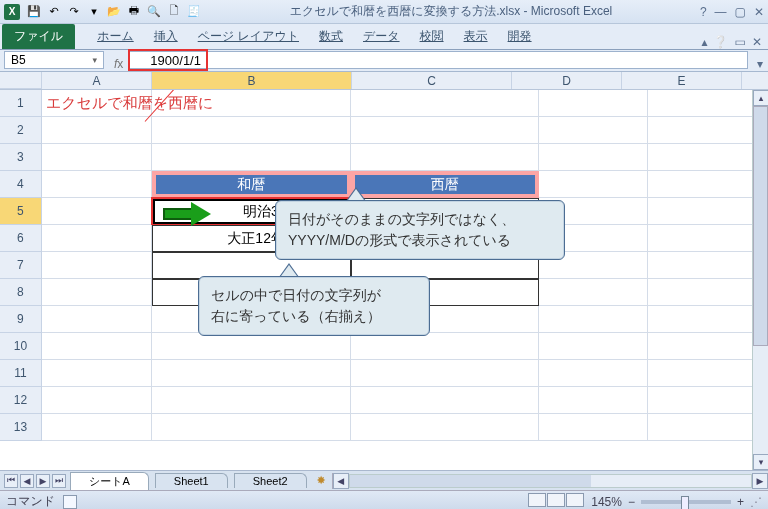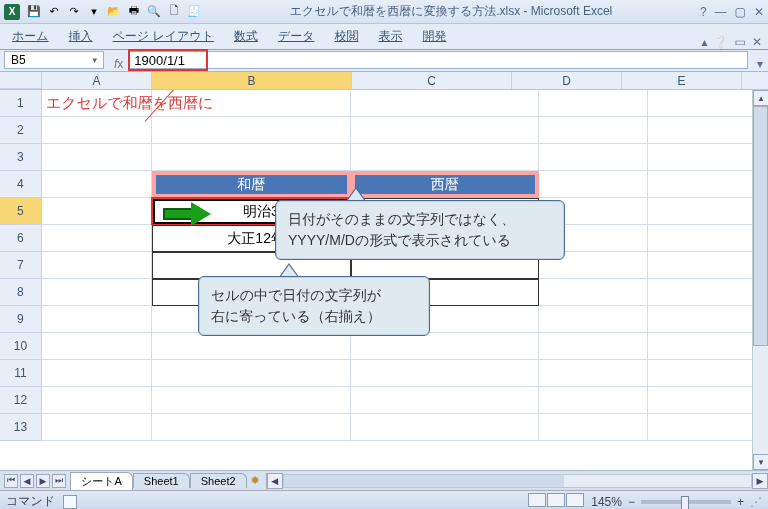--- a/index.html
+++ b/index.html
@@ -18,21 +18,21 @@
 .ribbon { height: 26px; background: #e4ecf7; display: flex; align-items: flex-end; padding-left: 2px; border-bottom: 1px solid #8ba0bc;}
 .file-tab { background: #1f7246; color: #fff; padding: 4px 12px; font-size: 12px; border-radius: 2px 2px 0 0; margin-right: 12px;}
 .rt-item { color: #3c556f; padding: 4px 10px; font-size: 12px; cursor: pointer; text-decoration: underline; }
 .rib-right { margin-left: auto; display: flex; gap: 6px; padding-right: 6px; color:#5a6f8d;}
 
 
 .fbar { height: 22px; background: #e4ecf7; display: flex; align-items: flex-end; border-bottom: 1px solid #a6b8d0; }
 .namebox { width: 100px; background:#fff; border:1px solid #9db2cd; margin:2px 4px; height:18px; display:flex; align-items:center; padding:0 6px; justify-content: space-between;}
 .namebox .dd { color:#666; font-size:9px;}
 .fx-icons { display:flex; gap:6px; padding:0 6px; color:#777; }
-.formula-input { flex:1; background:#fff; border:1px solid #9db2cd; height:18px; margin:2px 4px 2px 0; display:flex; align-items:center; padding:0 4px; font-size:13px; position:relative;}
+.formula-input { flex:1; background:#fff; border:1px solid #9db2cd; height:18px; margin:2px 4px 2px 0; display:flex; align-items:center; padding:0 20px; font-size:13px; position:relative;}
 .formula-highlight { position:absolute; left:-2px; top:-3px; width:80px; height:22px; border:2px solid #e63232; pointer-events:none;}
 .formula-expand { width:16px; text-align:center; color:#5a6f8d;}
 
 
 .colhdr { height: 18px; display: flex; background: #e8eef7; border-bottom:1px solid #b8c6da;}
 .corner { width: 42px; background:#e8eef7; border-right:1px solid #c7d3e5; border-bottom:1px solid #c7d3e5;}
 .ch { border-right:1px solid #c7d3e5; text-align:center; font-size:12px; color:#3f566f; display:flex; align-items:center; justify-content:center;}
 .ch.A { width: 110px;}
 .ch.B { width: 200px; background:#f8d776;}
 .ch.C { width: 160px;}
@@ -72,21 +72,21 @@
 .big-arrow .head { position:absolute; left:28px; top:-1px; width:0; height:0; border-top:12px solid transparent; border-bottom:12px solid transparent; border-left:20px solid #1a9e1a;}
 .big-arrow .head::after{ content:""; position:absolute; left:-22px; top:-14px; width:0;height:0; border-top:14px solid transparent; border-bottom:14px solid transparent; border-left:22px solid #0d5c0d; z-index:-1;}
 
 
 .red-line { position:absolute; border-top:1px solid #e63232; transform-origin: left center;}
 
 
 .sheettabs { height:20px; background:#d8e3f0; border-top:1px solid #aab8ce; display:flex; align-items:center; font-size:11px; padding-left:4px;}
 .nav-arrows { display:flex; gap:2px; margin-right:4px; color:#446;}
 .nav-arrows span { border:1px solid #99a9bf; width:14px; height:14px; display:inline-flex; align-items:center; justify-content:center; font-size:9px; background:#e8eff8;}
-.stab { background:#fff; border:1px solid #9ab; border-bottom:none; padding:1px 10px; margin-right:0; border-radius:0 6px 0 0;}
+.stab { background:#fff; border:1px solid #9ab; border-bottom:none; padding:1px 18px; margin-right:6px; border-radius:0 6px 0 0;}
 .stab.inactive { background:#d8e3f0;}
 .newsheet { color:#c08b2e; margin-left:4px;}
 .hscroll-area { flex:1; border-left:1px solid #aab; margin-left:6px; display:flex; align-items:center;}
 .hscroll-track { flex:1; height:14px; background:#e6edf6; border:1px solid #bcc; position:relative;}
 .hscroll-thumb { position:absolute; left:0; width:60%; height:100%; background:#cfdaea;}
 .scroll-btn { width:16px;height:16px; border:1px solid #99a9bf; background:#e8eff8; display:inline-flex; align-items:center; justify-content:center; font-size:9px;color:#446;}
 
 
 .vscroll { position:absolute; right:0; top:90px; width:16px; height:380px; background:#e6edf6; border-left:1px solid #bcc;}
 .vscroll .scroll-btn{ position:absolute; left:0;}
@@ -119,20 +119,21 @@
   <div class="title-text">エクセルで和暦を西暦に変換する方法.xlsx - Microsoft Excel</div>
   <div class="win-controls">
     <span>?</span>
     <span>—</span>
     <span>▢</span>
     <span>✕</span>
   </div>
 </div>
 
 <div class="ribbon">
+  <div class="file-tab">ファイル</div>
   <div class="rt-item">ホーム</div>
   <div class="rt-item">挿入</div>
   <div class="rt-item">ページ レイアウト</div>
   <div class="rt-item">数式</div>
   <div class="rt-item">データ</div>
   <div class="rt-item">校閲</div>
   <div class="rt-item">表示</div>
   <div class="rt-item">開発</div>
   <div class="rib-right">
     <span>▴</span>

